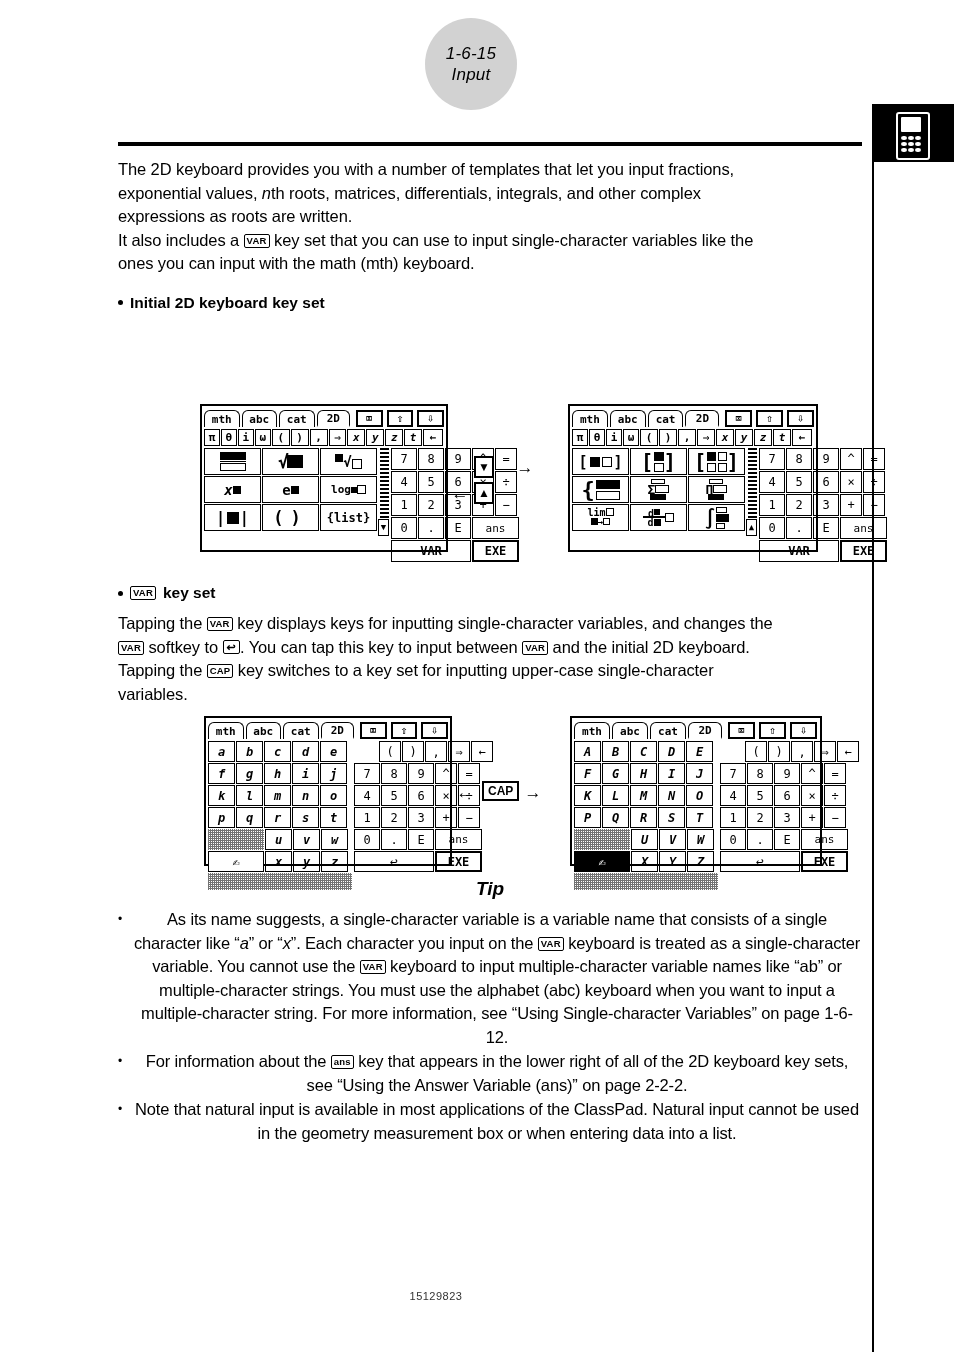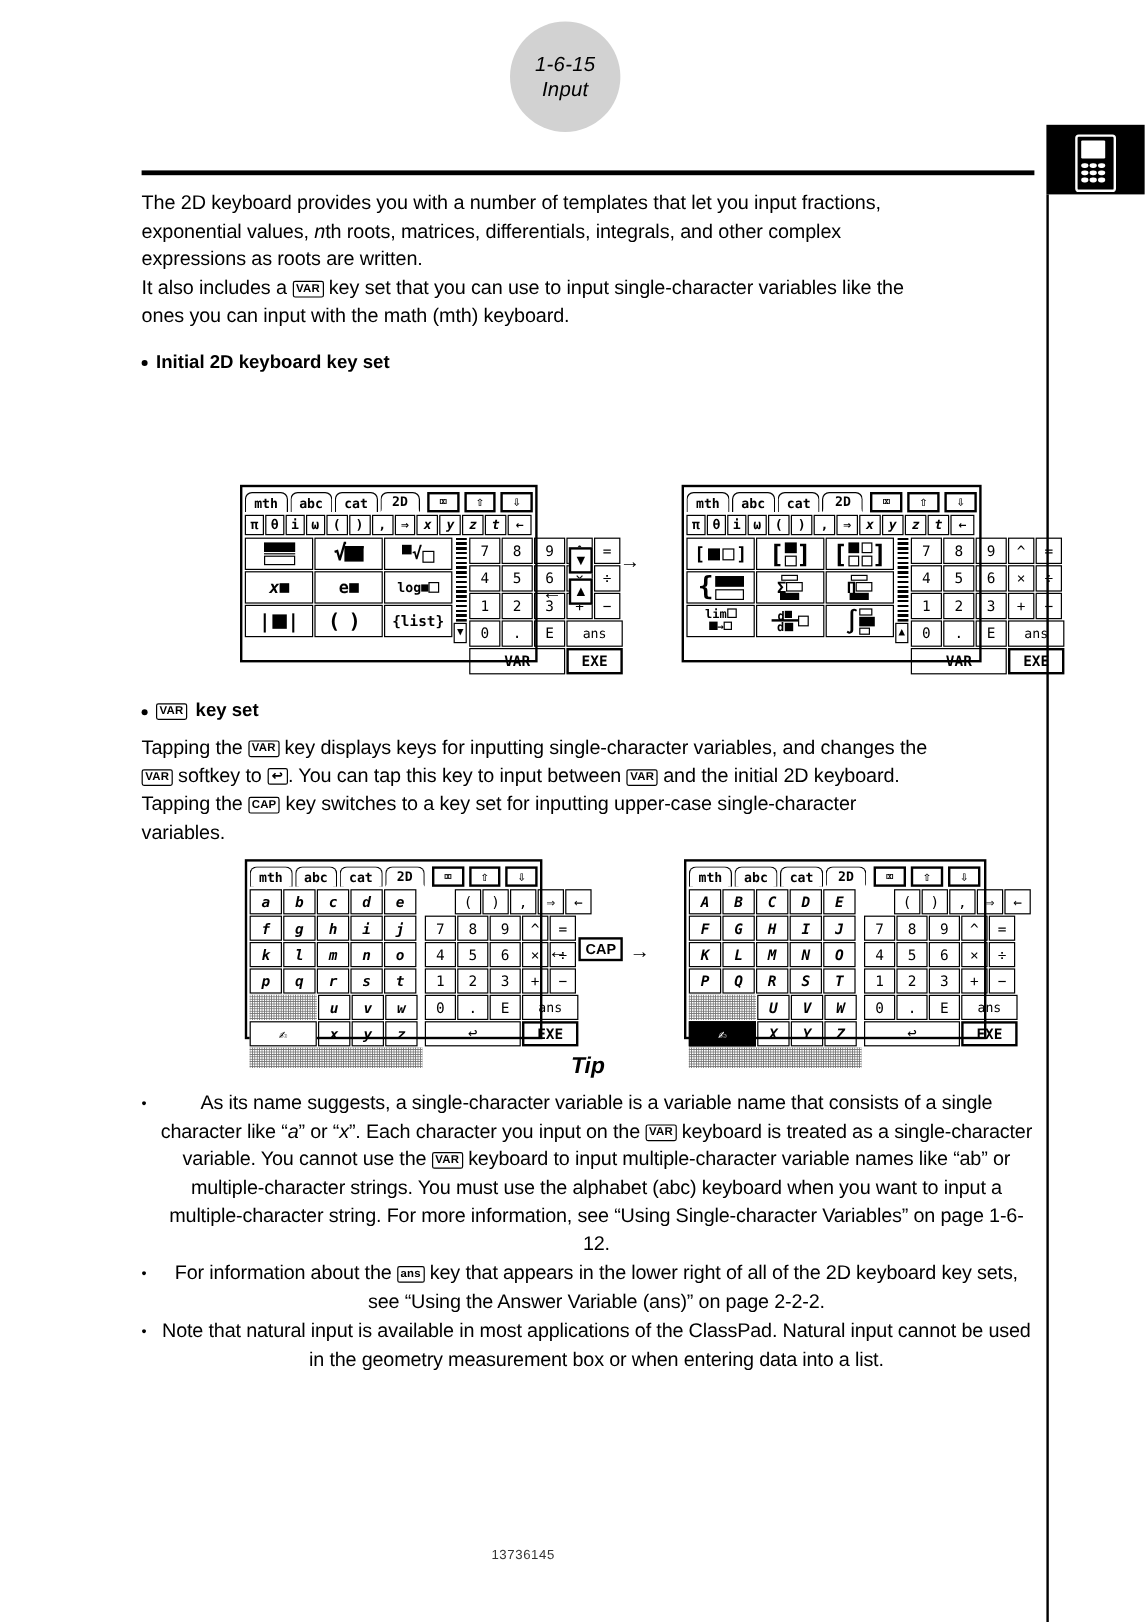--- a/index.html
+++ b/index.html
@@ -659,15 +659,15 @@
 
   <div class="content" style="top:878px;text-align:center;">
     <h3 class="tip">Tip</h3>
     <ul class="tips">
       <li><span><span>As its name suggests, a single-character variable is a variable name that consists of a single character like “</span><span class="ital">a</span><span>” or “</span><span class="ital">x</span><span>”. Each character you input on the </span><span class="chip">VAR</span><span> keyboard is treated as a single-character variable. You cannot use the </span><span class="chip">VAR</span><span> keyboard to input multiple-character variable names like “ab” or multiple-character strings. You must use the alphabet (abc) keyboard when you want to input a multiple-character string. For more information, see “Using Single-character Variables” on page 1-6-12.</span></span></li>
       <li><span><span>For information about the </span><span class="chip">ans</span><span> key that appears in the lower right of all of the 2D keyboard key sets, see “Using the Answer Variable (ans)” on page 2-2-2.</span></span></li>
       <li><span><span>Note that natural input is available in most applications of the ClassPad. Natural input cannot be used in the geometry measurement box or when entering data into a list.</span></span></li>
     </ul>
   </div>
 
-  <div class="footer">13736145</div>
+  <div class="footer">15129823</div>
 
 </div>
 
 </body></html>

